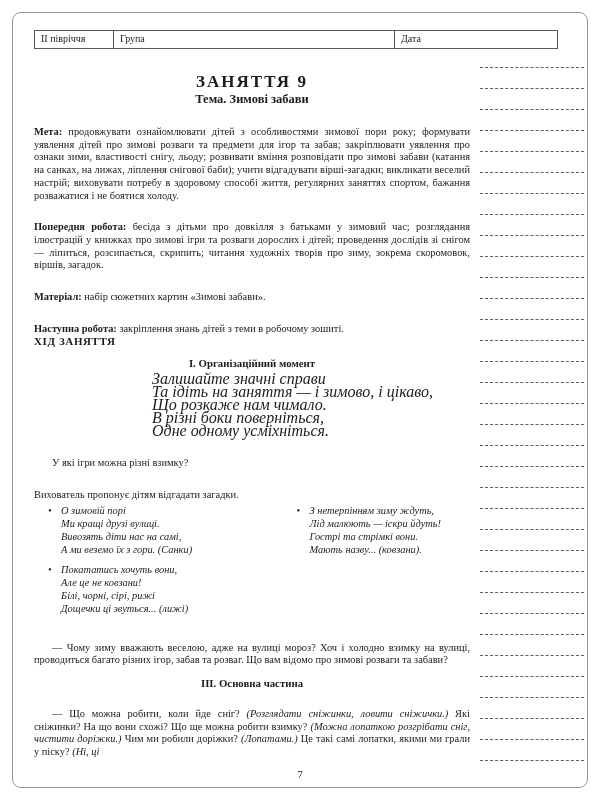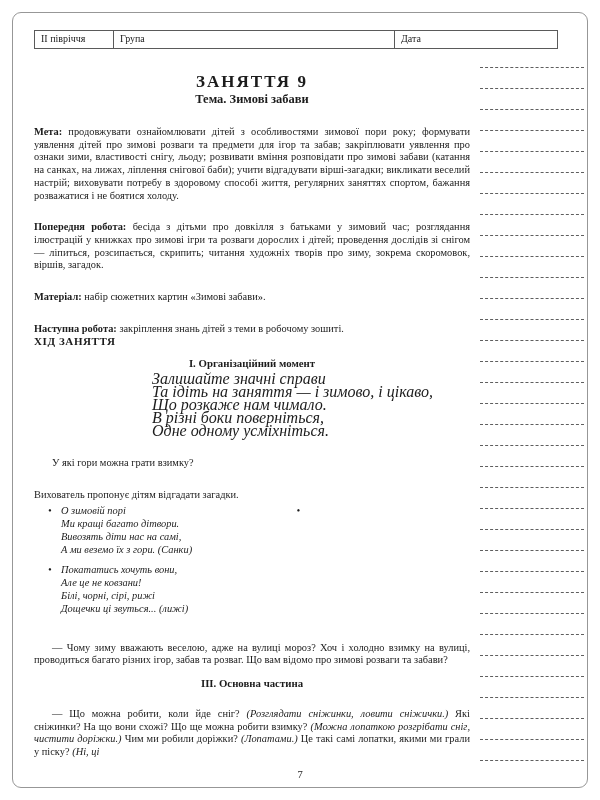--- a/index.html
+++ b/index.html
@@ -201,47 +201,53 @@
     <div class="section-h">І. Організаційний момент</div>
 
     <div class="poem">
       <span class="ln">Залишайте значні справи</span>
       <span class="ln">Та ідіть на заняття — і зимово, і цікаво,</span>
       <span class="ln">Що розкаже нам чимало.</span>
       <span class="ln">В різні боки поверніться,</span>
       <span class="ln">Одне одному усміхніться.</span>
     </div>
 
-    <p class="body noj indent">У які гори можна грати взимку?</p>
+    <p class="body noj indent">У які ігри можна різні взимку?</p>
     <p class="body noj">Вихователь пропонує дітям відгадати загадки.</p>
 
     <div class="riddles">
       <div class="rcol left">
         <div class="stanza">
           <span class="bullet">•</span>
           <span class="lines">
             <span class="ln">О зимовій порі</span>
-            <span class="ln">Ми кращі багато дітвори.</span>
+            <span class="ln">Ми кращі друзі вулиці.</span>
             <span class="ln">Вивозять діти нас на самі,</span>
             <span class="ln">А ми веземо їх з гори. (Санки)</span>
           </span>
         </div>
         <div class="stanza">
           <span class="bullet">•</span>
           <span class="lines">
             <span class="ln">Покататись хочуть вони,</span>
             <span class="ln">Але це не ковзани!</span>
             <span class="ln">Білі, чорні, сірі, рижі</span>
             <span class="ln">Дощечки ці звуться... (лижі)</span>
           </span>
         </div>
       </div>
       <div class="rcol right">
         <div class="stanza">
           <span class="bullet">•</span>
+          <span class="lines">
+            <span class="ln">З нетерпінням зиму ждуть,</span>
+            <span class="ln">Лід малюють — іскри йдуть!</span>
+            <span class="ln">Гострі та стрімкі вони.</span>
+            <span class="ln">Мають назву... (ковзани).</span>
+          </span>
         </div>
       </div>
     </div>
 
     <p class="body indent">— Чому зиму вважають веселою, адже на вулиці мороз? Хоч і холодно взимку на вулиці, проводиться багато різних ігор, забав та розваг. Що вам відомо про зимові розваги та забави?</p>
 
     <div class="section-h">ІІІ. Основна частина</div>
     <p class="body indent"><span>— Що можна робити, коли йде сніг? </span><span class="em">(Розглядати сніжинки, ловити сніжички.)</span><span> Які сніжинки? На що вони схожі? Що ще можна робити взимку? </span><span class="em">(Можна лопаткою розгрібати сніг, чистити доріжки.)</span><span> Чим ми робили доріжки? </span><span class="em">(Лопатами.)</span><span> Це такі самі лопатки, якими ми грали у піску? </span><span class="em">(Ні, ці</span></p>
 
   </div>

